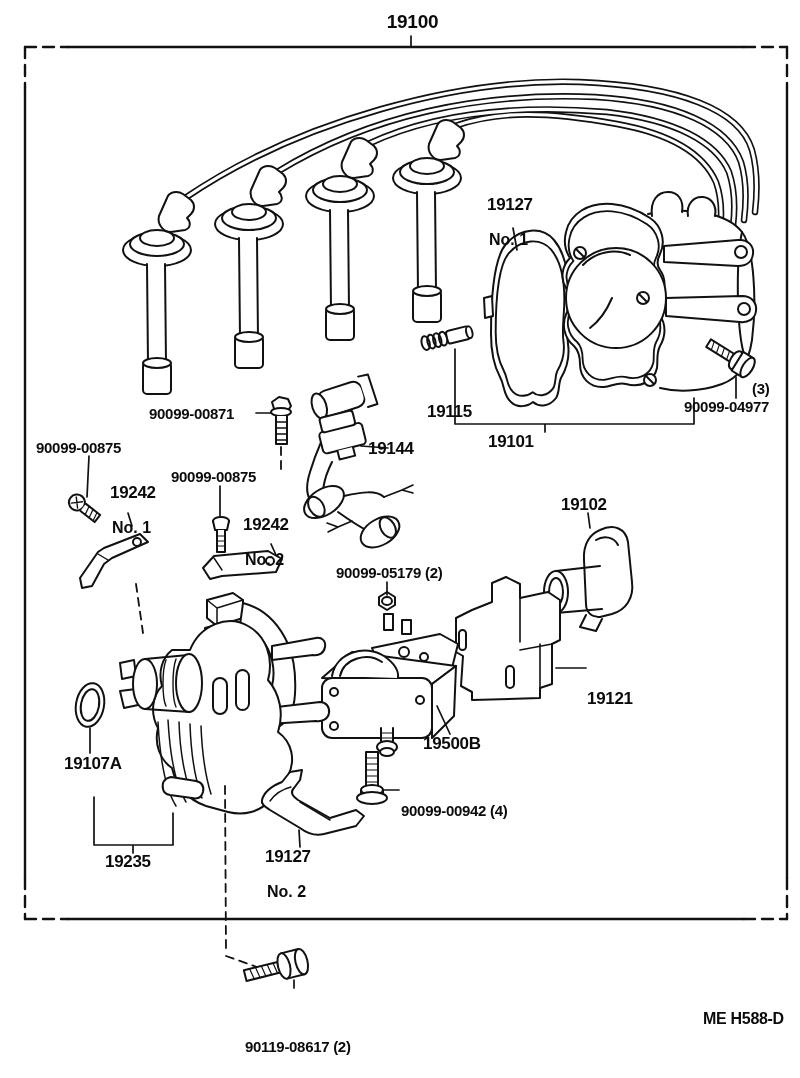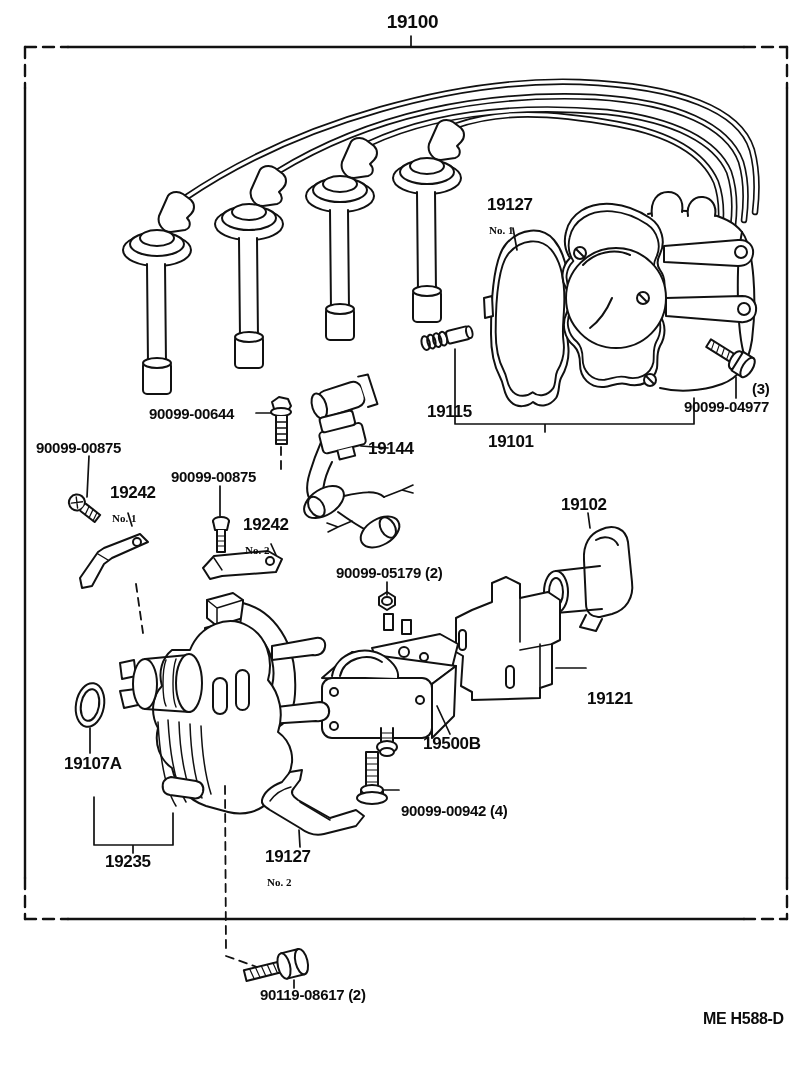--- a/index.html
+++ b/index.html
@@ -5,21 +5,21 @@
   html,body{margin:0;padding:0;background:#fff;}
   .stage{position:relative;width:800px;height:1078px;background:#fff;overflow:hidden;
          font-family:"Liberation Sans",sans-serif;color:#000;}
   svg{position:absolute;left:0;top:0;}
   .lbl{position:absolute;font-weight:700;line-height:1;white-space:nowrap;
        letter-spacing:-0.3px;color:#0b0b0b;}
   .s19{font-size:19px;}
   .s17{font-size:17px;}
   .s15{font-size:15px;}
   .s16{font-size:16px;}
-  .sub{display:block;font-size:11px;margin-top:12px;margin-left:2px;letter-spacing:0;font-family:Liberation Serif, serif;}
+  .sub{display:block;font-size:16px;margin-top:19px;margin-left:2px;letter-spacing:0;}
   .ctr{text-align:center;}
 </style>
 </head>
 <body>
 
 <div class="stage">
 
 <svg width="800" height="1078" viewBox="0 0 800 1078" fill="none" stroke="#111" stroke-width="2" stroke-linecap="round" stroke-linejoin="round">
 
   <g>
@@ -296,21 +296,21 @@
     <span class="sub">No. 1</span>
   </div>
 
   <div class="lbl s15" style="left:752px;top:381px;">(3)</div>
   <div class="lbl s15" style="left:684px;top:399px;">90099-04977</div>
 
   <div class="lbl s17" style="left:427px;top:403px;">19115</div>
 
   <div class="lbl s17" style="left:488px;top:433px;">19101</div>
 
-  <div class="lbl s15" style="left:149px;top:406px;">90099-00644</div>
+  <div class="lbl s15" style="left:149px;top:406px;">90099-00871</div>
 
   <div class="lbl s17" style="left:368px;top:440px;">19144</div>
 
   <div class="lbl s15" style="left:36px;top:440px;">90099-00875</div>
 
   <div class="lbl s17" style="left:110px;top:484px;">
     <span>19242</span>
     <span class="sub">No. 1</span>
   </div>
 
@@ -333,17 +333,17 @@
 
   <div class="lbl s17" style="left:105px;top:853px;">19235</div>
 
   <div class="lbl s17" style="left:265px;top:848px;">
     <span>19127</span>
     <span class="sub">No. 2</span>
   </div>
 
   <div class="lbl s15" style="left:401px;top:803px;">90099-00942 (4)</div>
 
-  <div class="lbl s15" style="left:245px;top:987px;margin-left:15px;">90119-08617 (2)</div>
+  <div class="lbl s15" style="left:245px;top:1039px;">90119-08617 (2)</div>
 
   <div class="lbl s16" style="left:703px;top:1011px;">ME H588-D</div>
 
 </div>
 
 </body></html>

